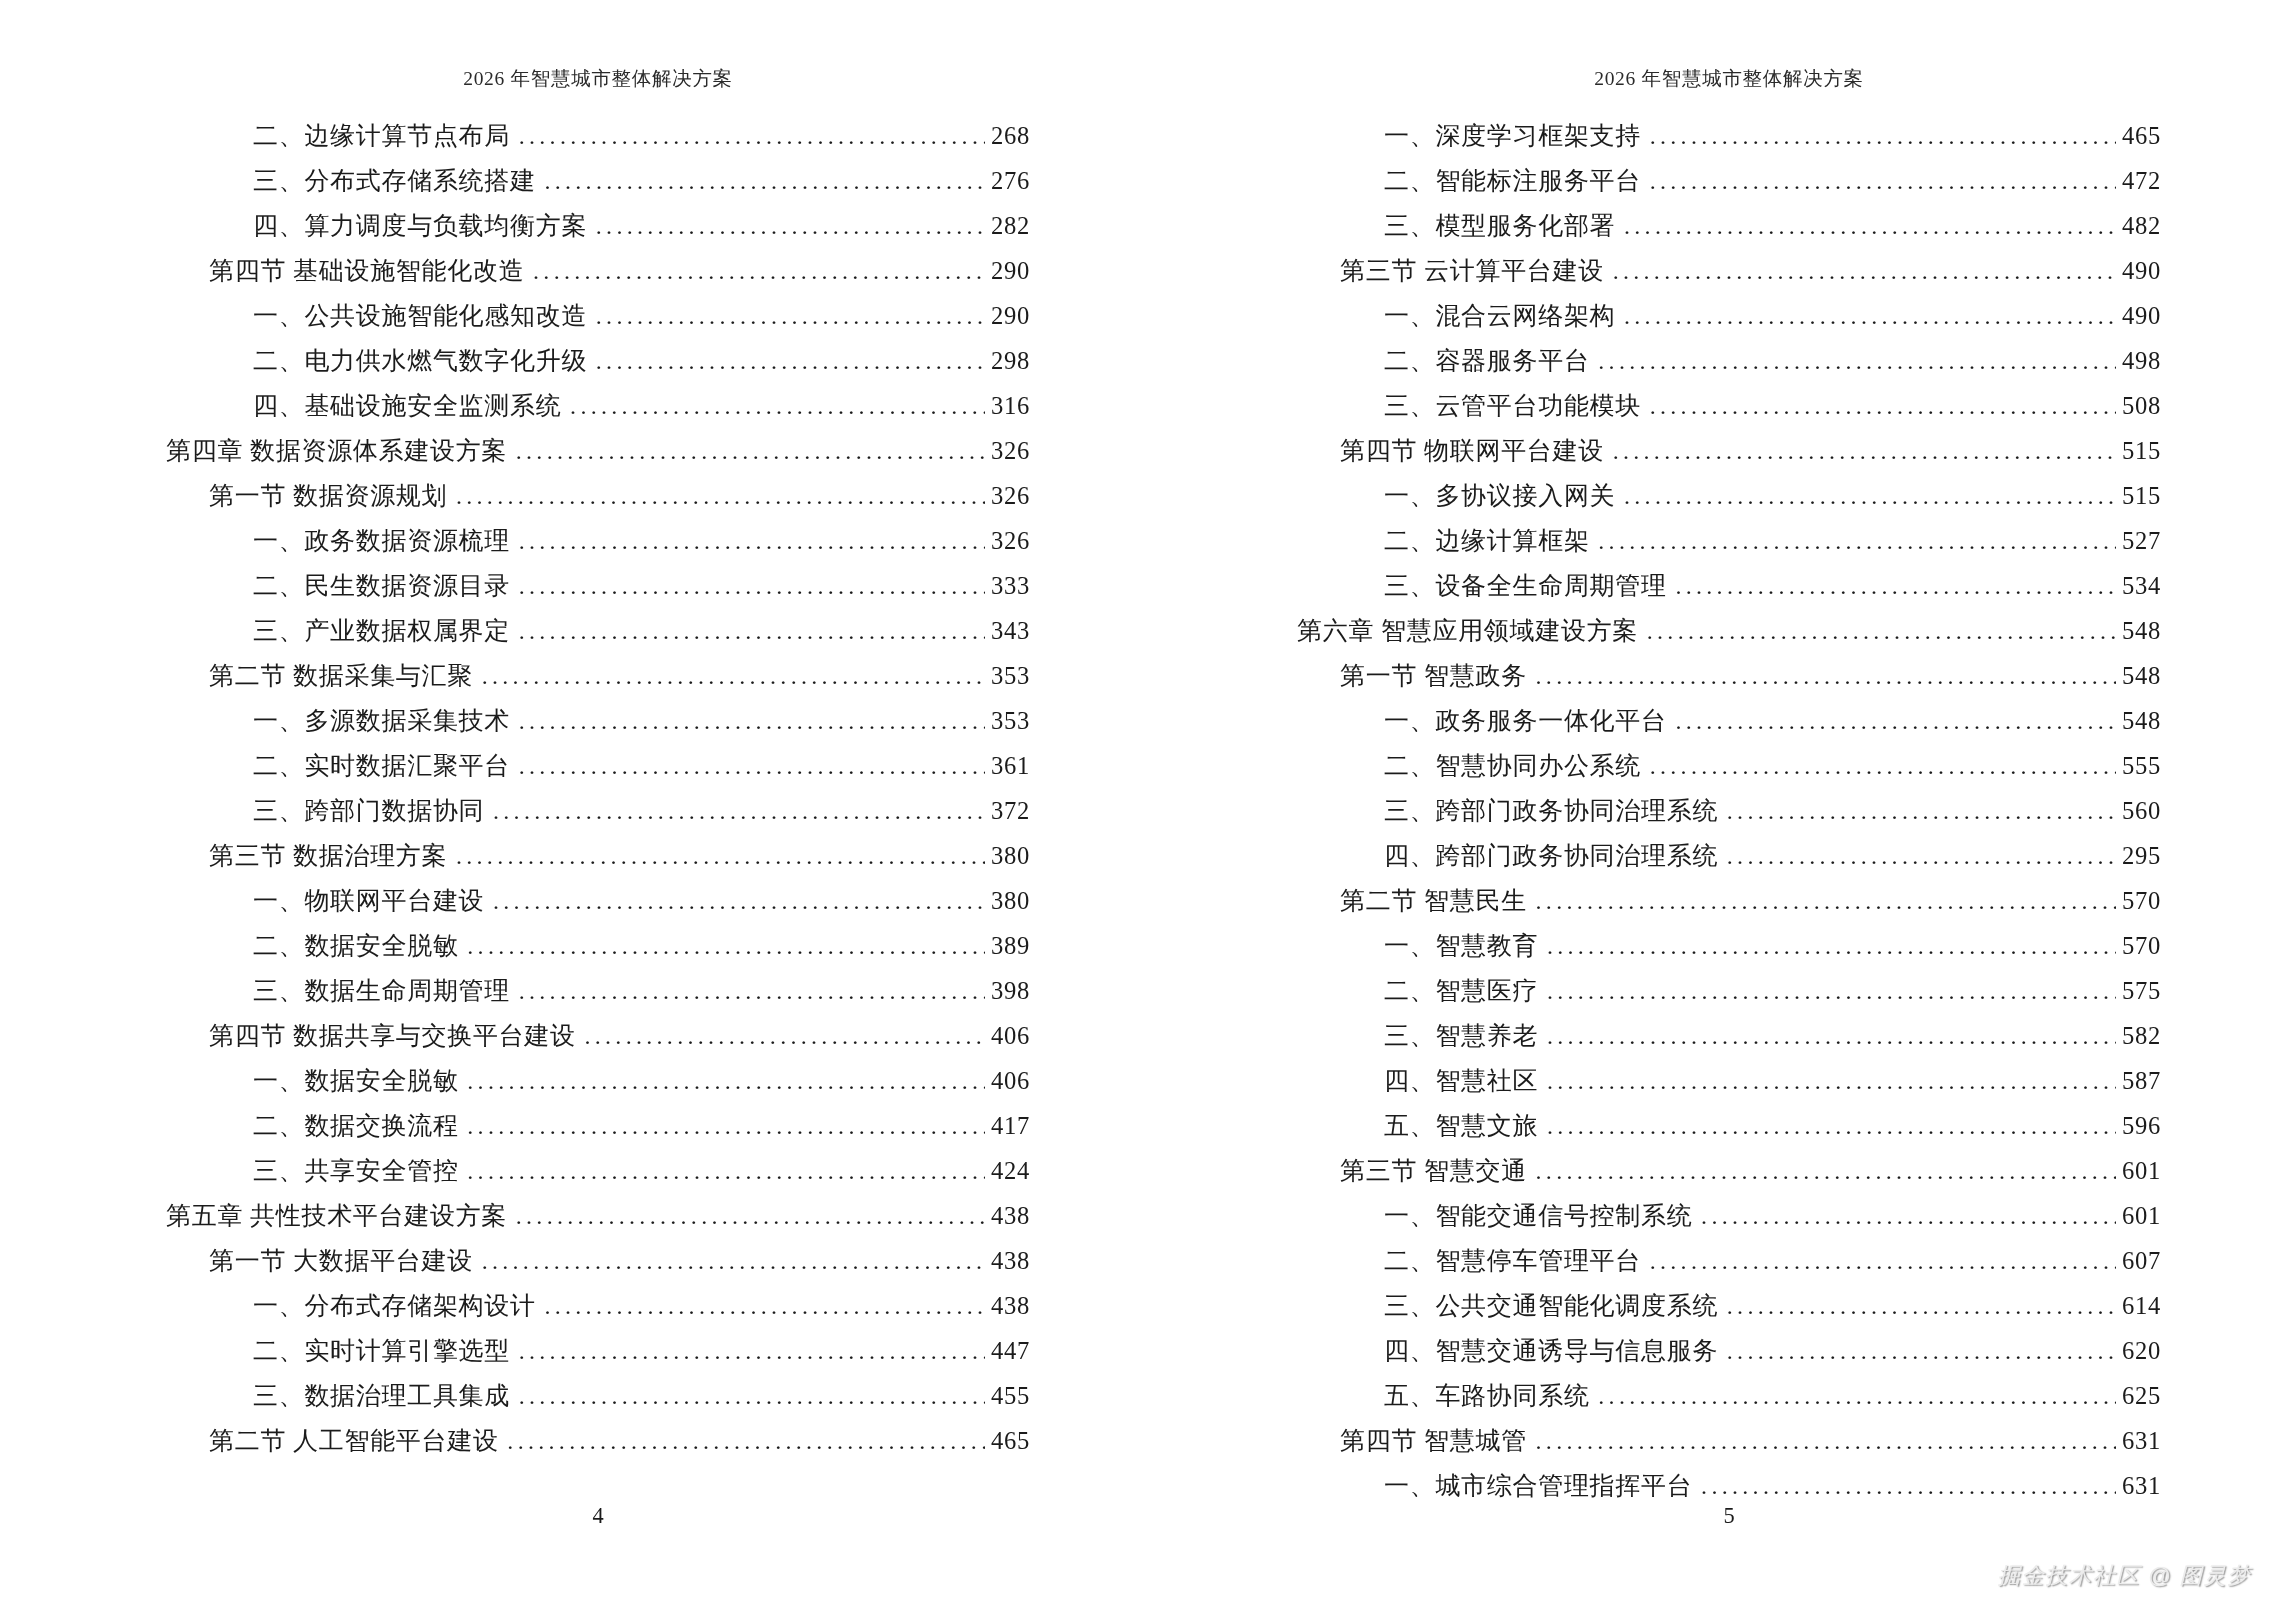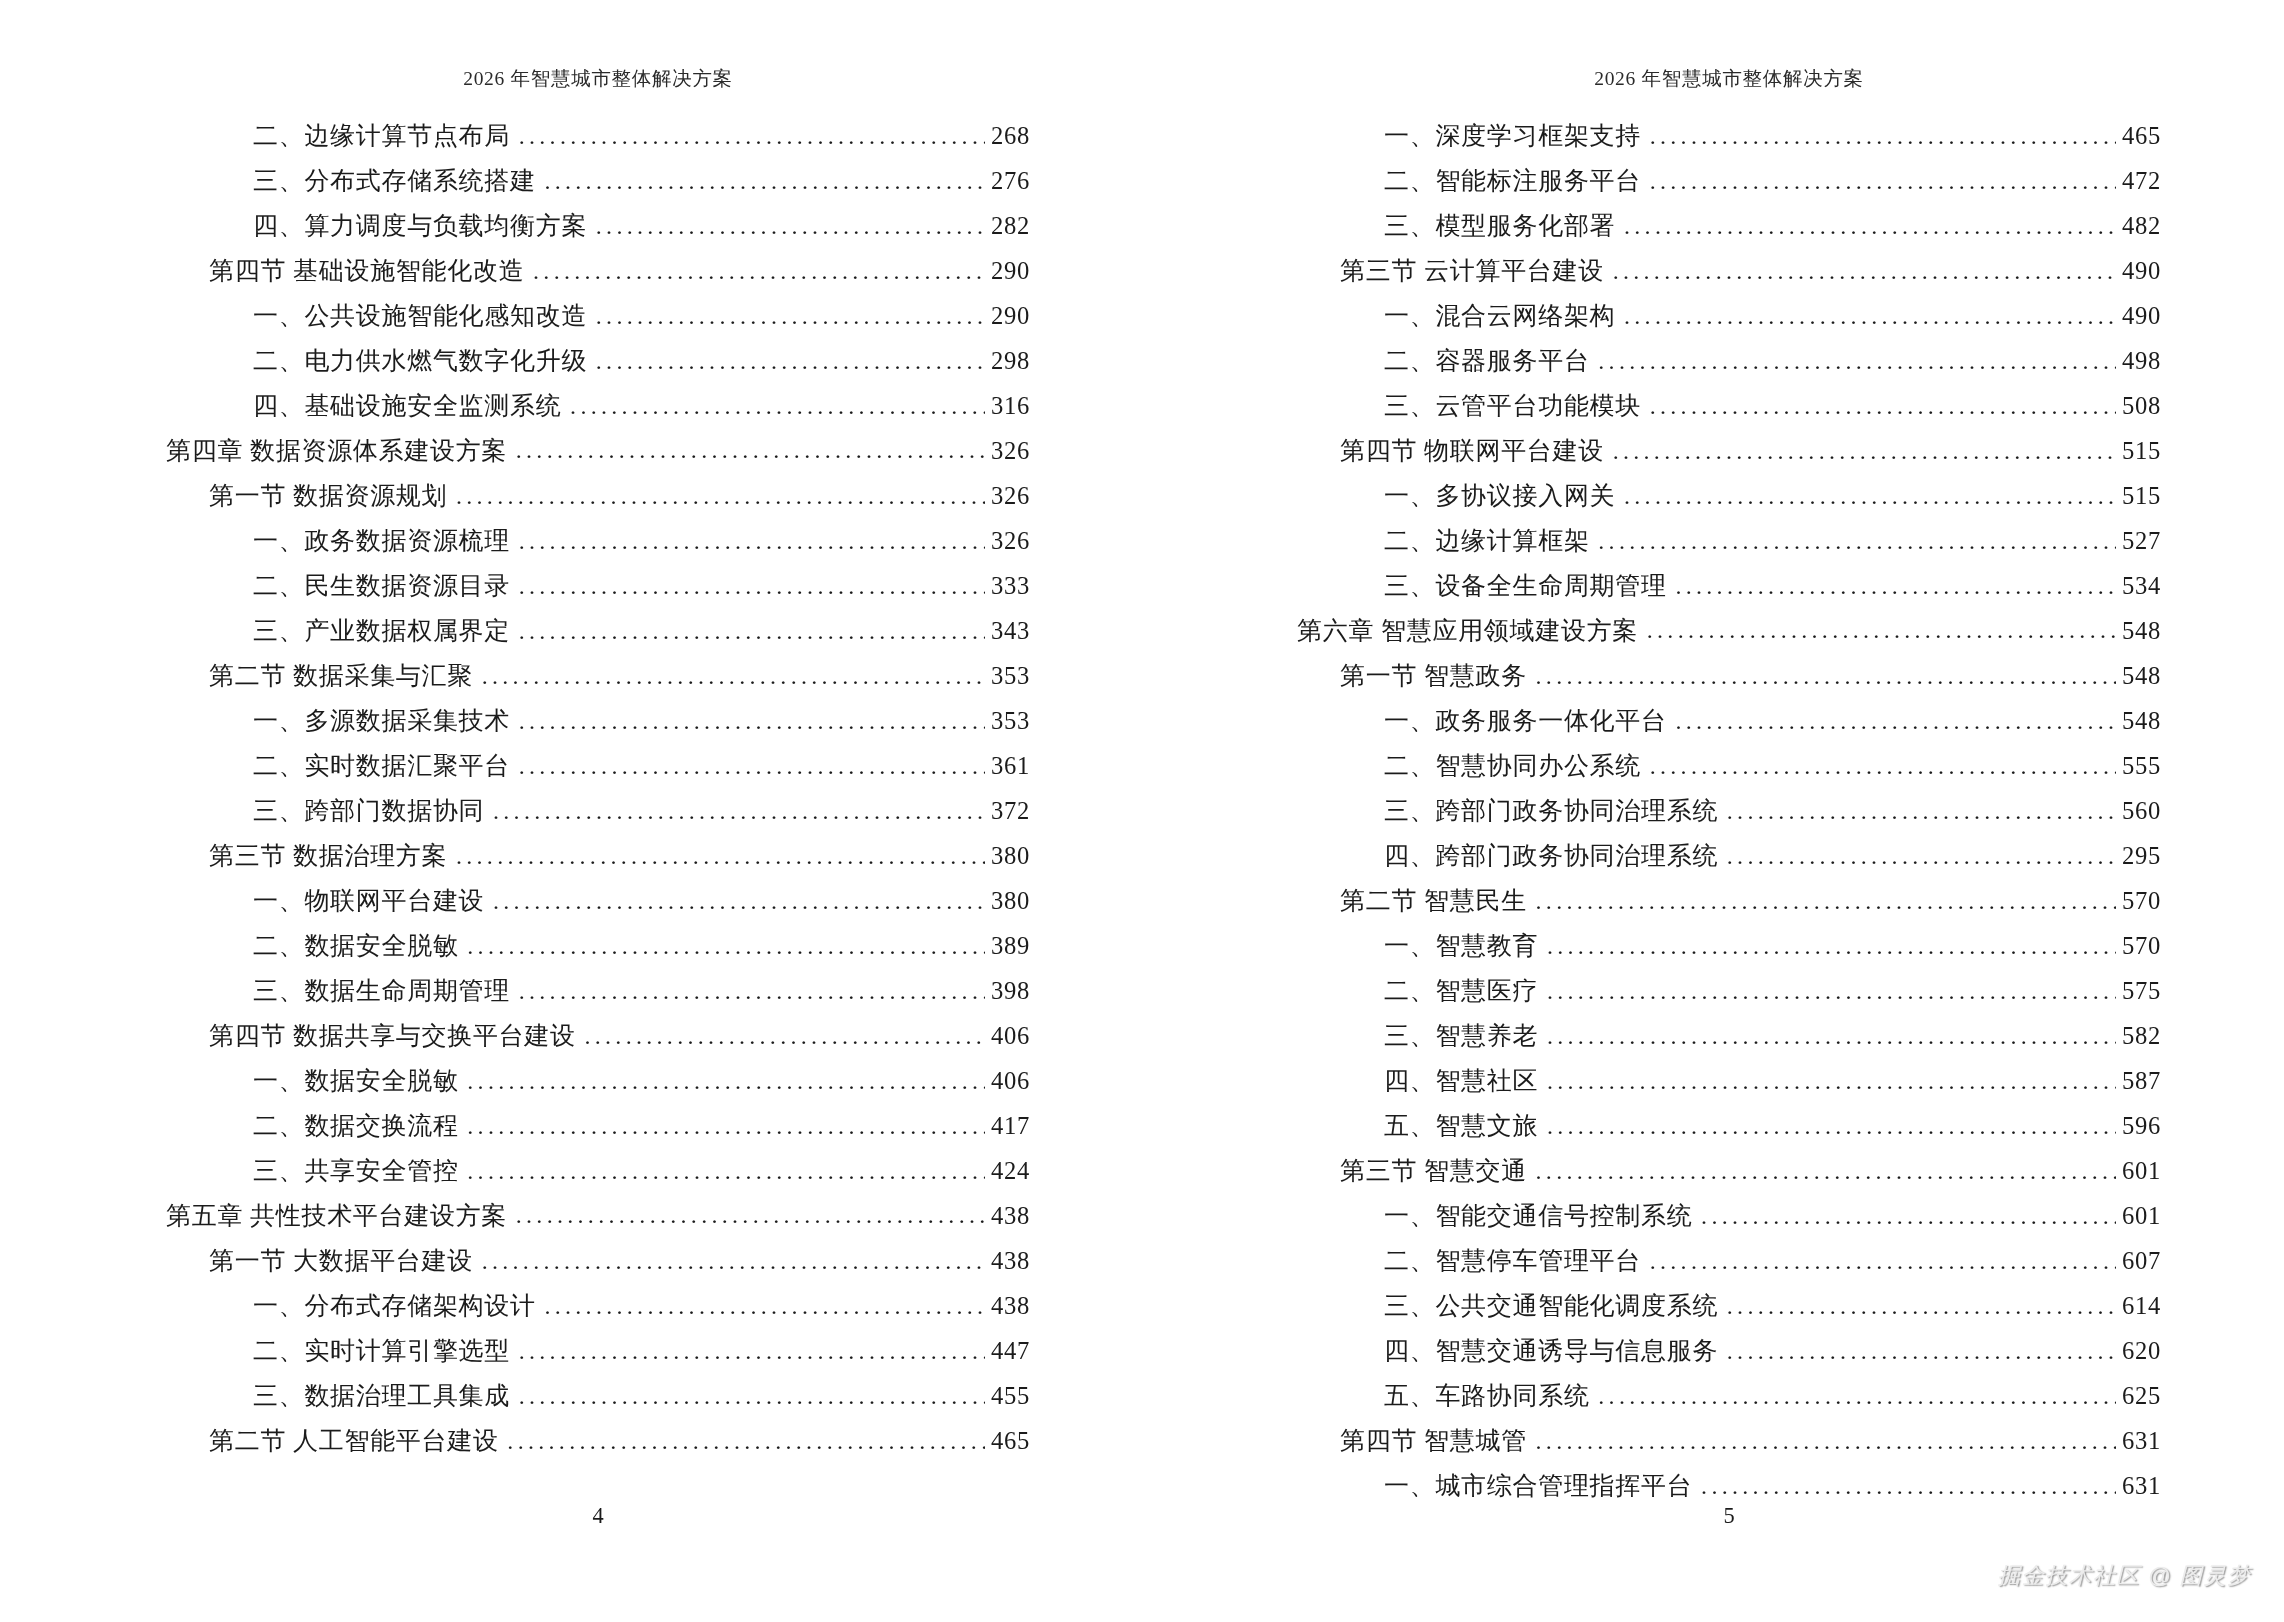--- a/index.html
+++ b/index.html
@@ -38,21 +38,21 @@
     right:0;
   }
   .entry{
     display:flex;
     align-items:baseline;
     height:45px;
     line-height:45px;
     font-size:25px;
     white-space:nowrap;
   }
-  .entry.lvl-chapter{padding-left:0;align-items:center;}
+  .entry.lvl-chapter{padding-left:0;}
   .entry.lvl-section{padding-left:43px;}
   .entry.lvl-item{padding-left:87px;}
   .entry .t{flex:0 0 auto; letter-spacing:0.7px;}
   .entry .leader{
     flex:1 1 auto;
     overflow:hidden;
     white-space:nowrap;
     margin:0 5.8px 0 8.7px;
     font-size:24px;
     letter-spacing:4.3px;

